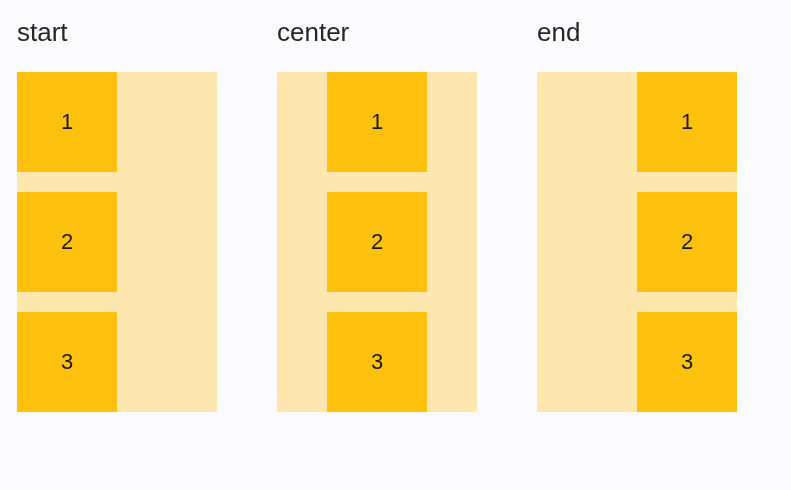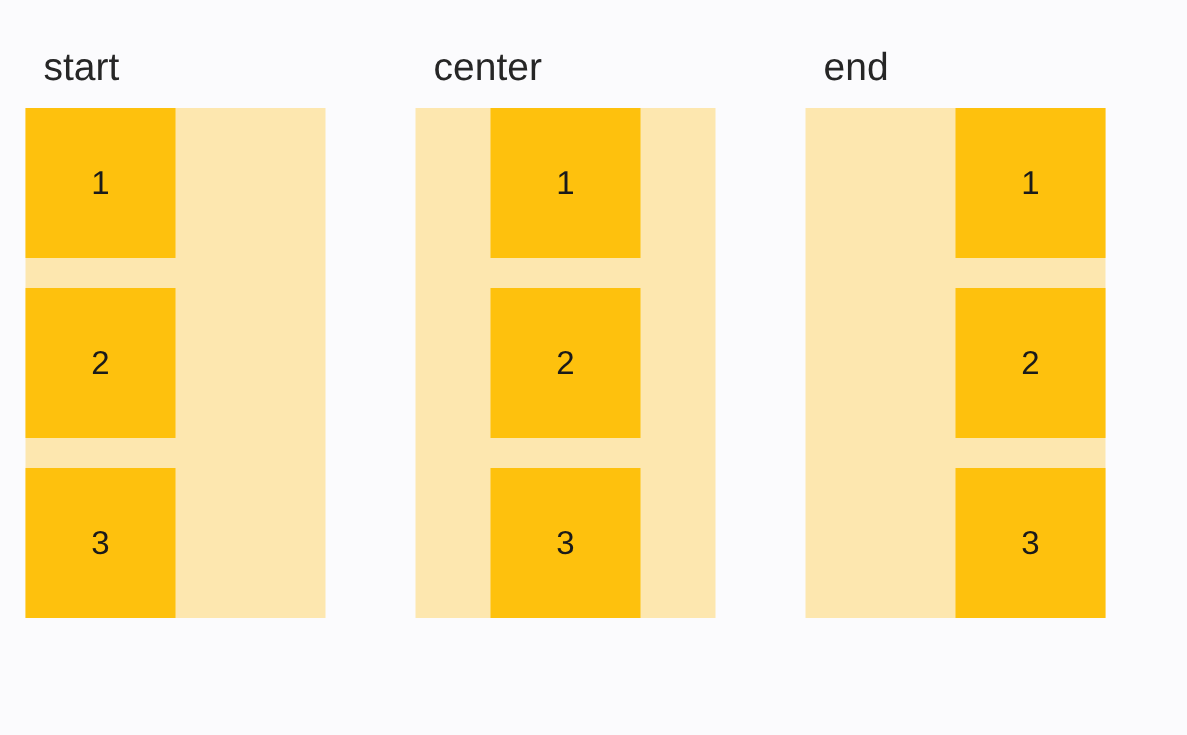--- a/index.html
+++ b/index.html
@@ -24,21 +24,21 @@
     position: absolute;
     top: 0;
     width: 200px;
   }
 
   .column-label {
     font-size: 26px;
     line-height: 1;
     color: #262626;
     font-weight: 400;
-    margin: 12px;
+    margin: 0;
     padding: 0;
     position: absolute;
     top: 19px;
     left: 0;
     white-space: nowrap;
   }
 
   .flex-container {
     position: absolute;
     top: 72px;

